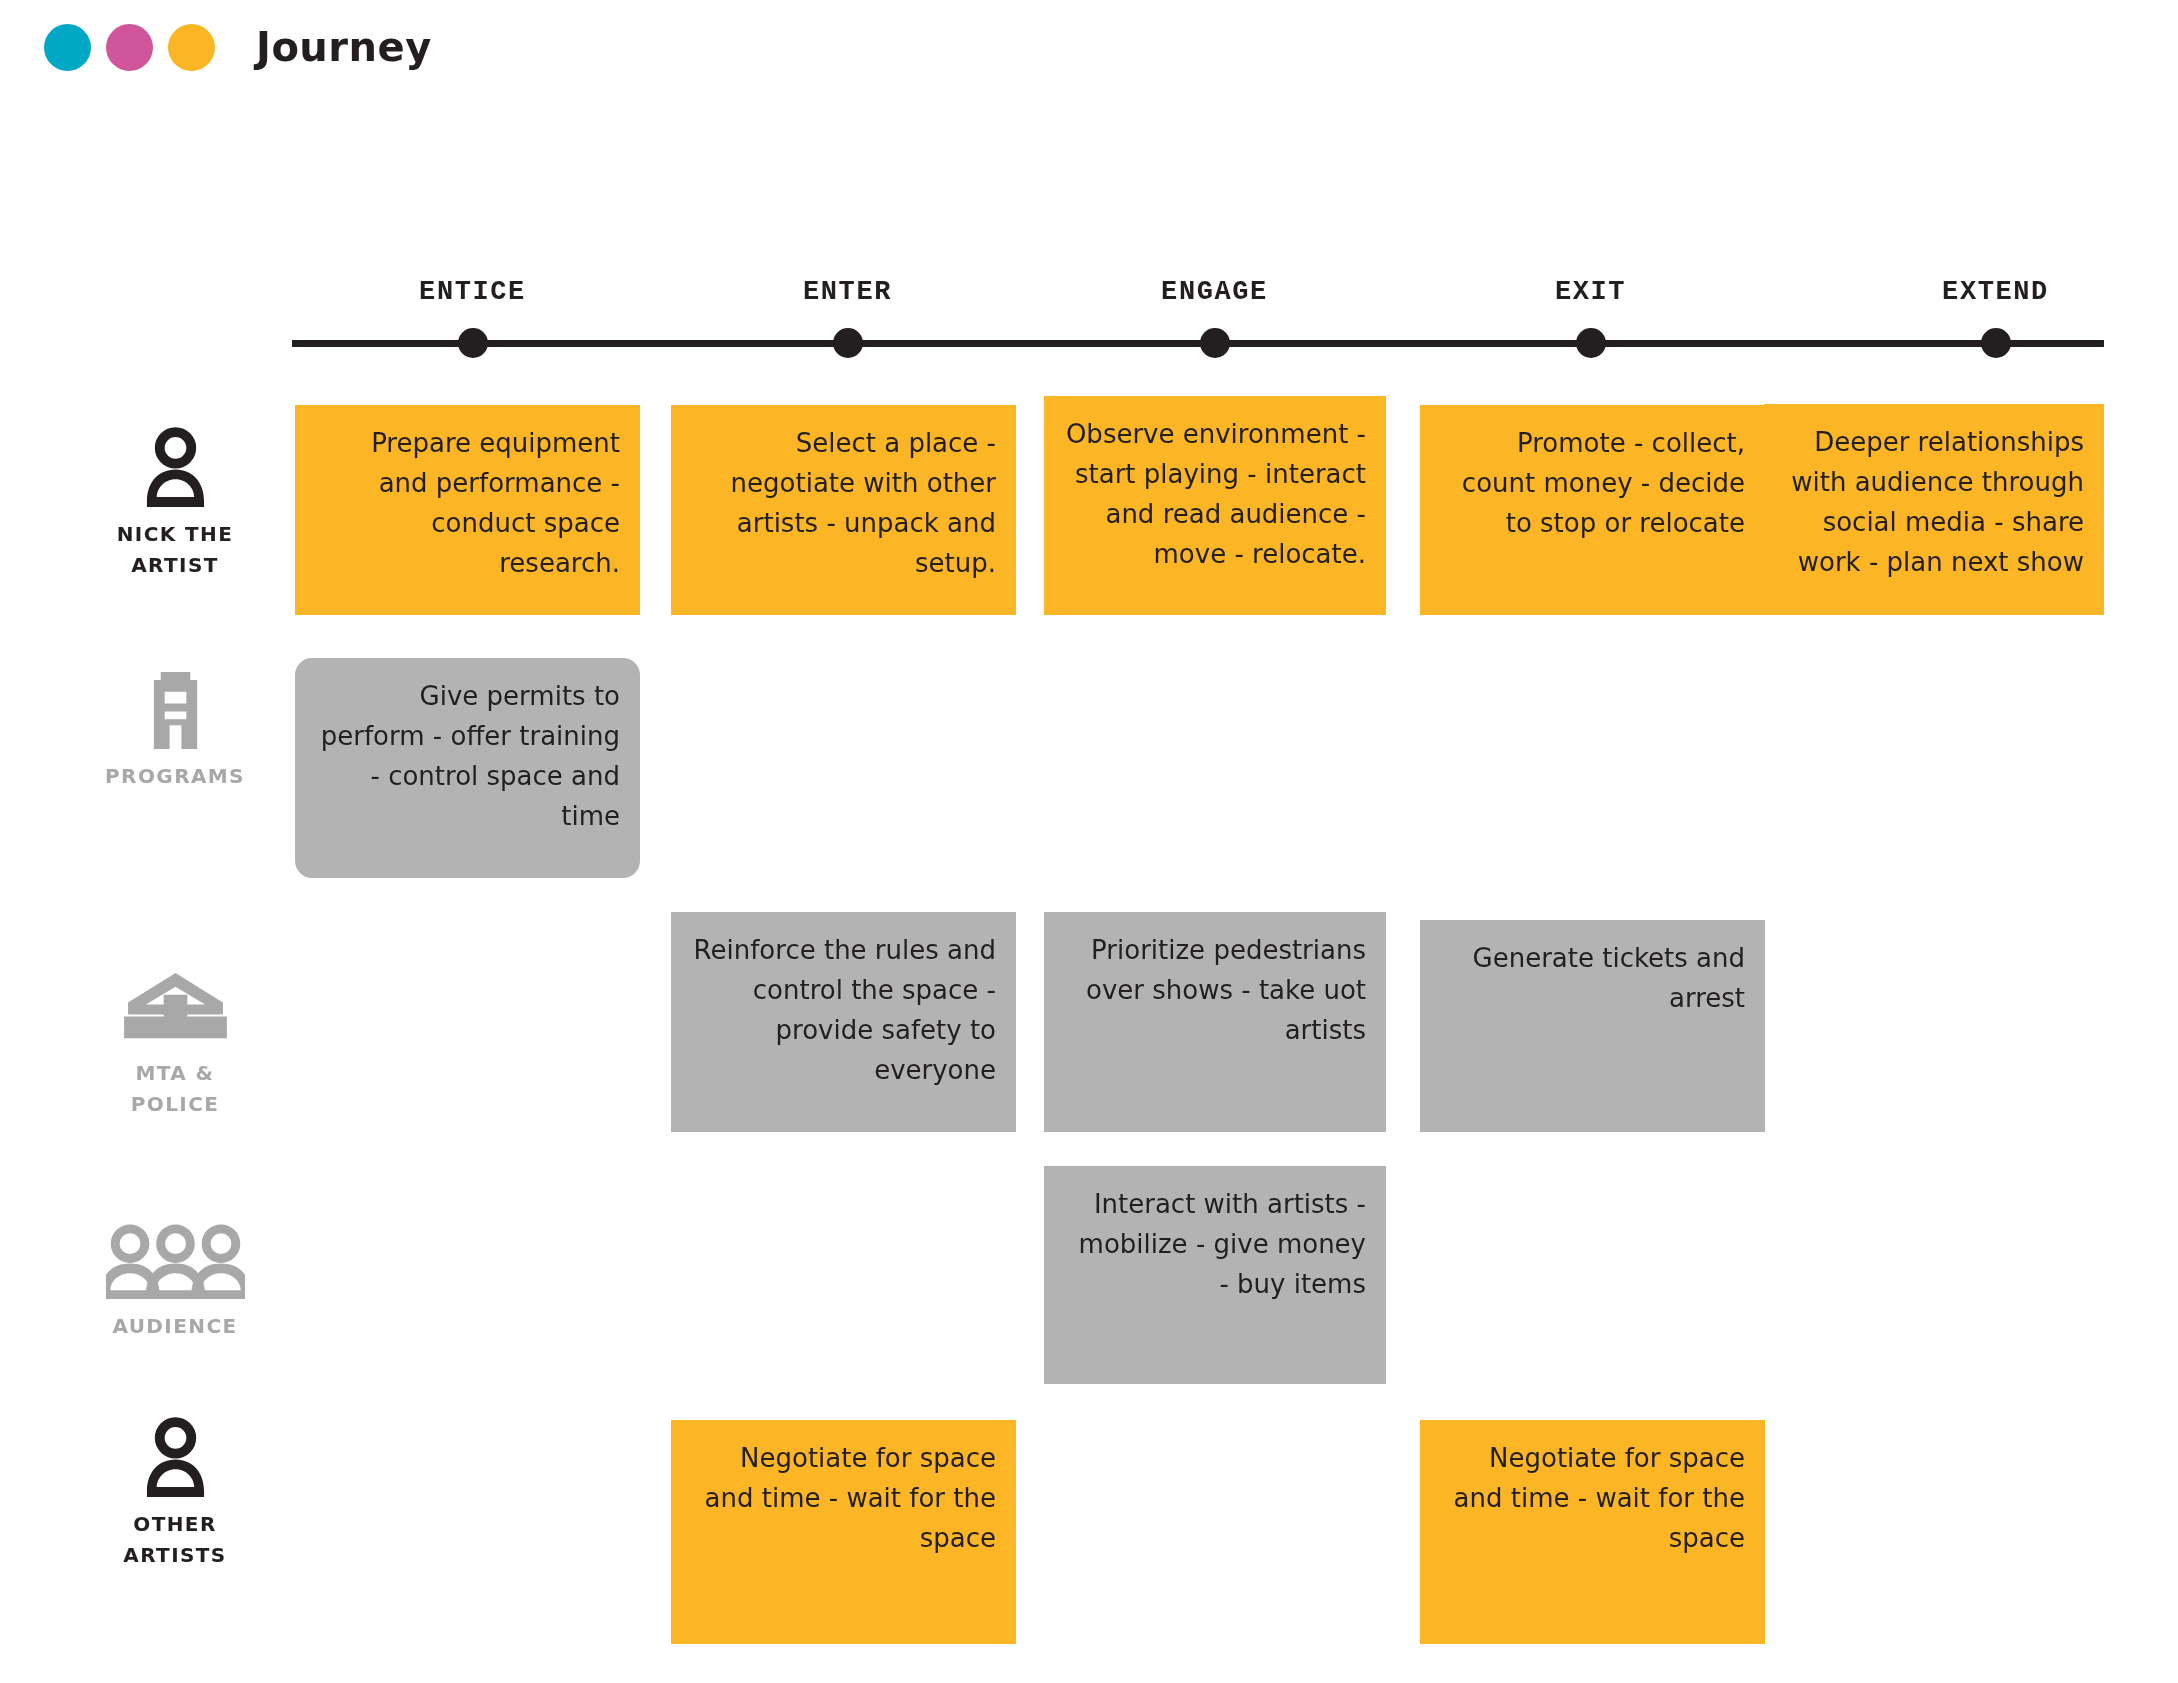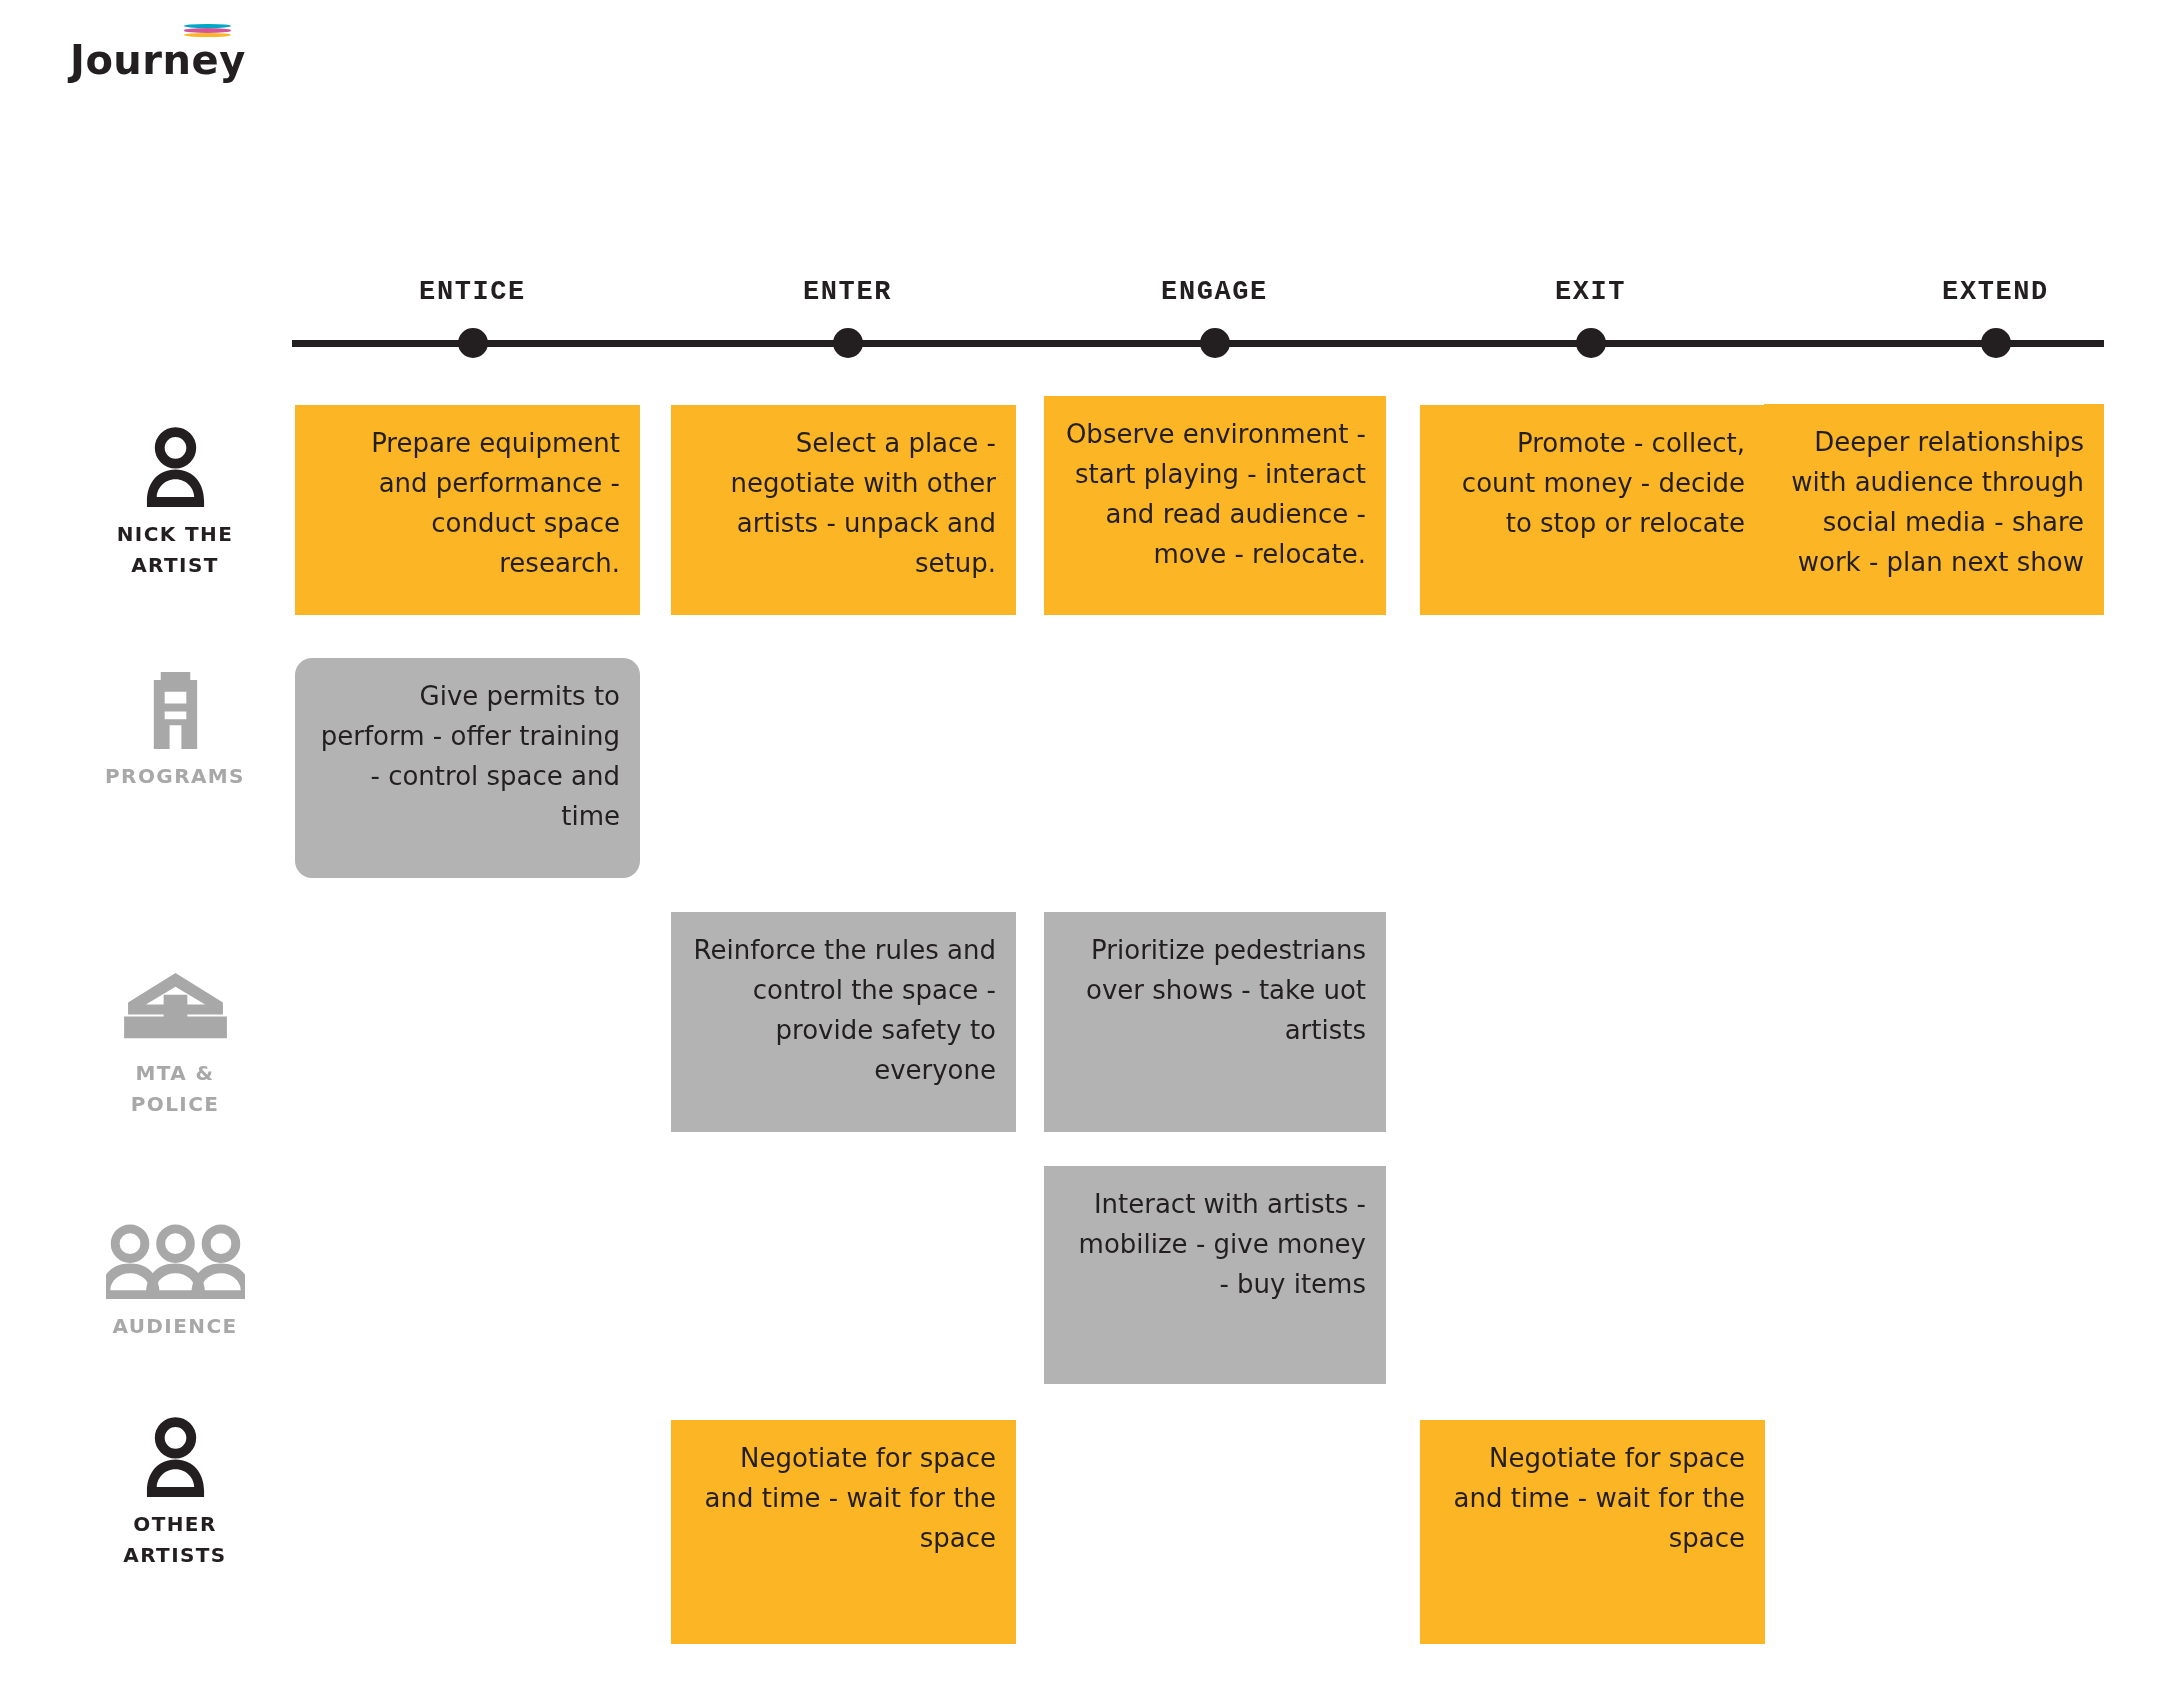--- a/index.html
+++ b/index.html
@@ -15,22 +15,21 @@
     overflow: hidden;
   }
 
   
   #header {
     position: absolute;
     left: 44px;
     top: 24px;
     height: 59px;
     display: flex;
-    align-items: flex-end;
-    flex-direction: column;
+    align-items: flex-start;
   }
   .dot-swatch {
     width: 47px;
     height: 47px;
     border-radius: 50%;
     margin-right: 15px;
   }
   #header-title {
     margin-left: 26px;
     font-family: "DejaVu Sans", sans-serif;
@@ -207,20 +206,23 @@
           <path d="M48 30 L72 30 L72 56 L60 62 L48 56 Z"></path>
         </svg></span>
       <div class="row-label-text">MTA &amp;
 POLICE</div>
     </div>
     <div class="card grey" style="left: 671px; width: 345px; top: 912px; height: 220px; background: rgb(179, 179, 179);">
       <div class="card-text">Reinforce the rules and control the space - provide safety to everyone</div>
     </div>
     <div class="card grey" style="left: 1044px; width: 342px; top: 912px; height: 220px; background: rgb(179, 179, 179);">
       <div class="card-text">Prioritize pedestrians over shows - take uot artists</div>
+    </div>
+    <div class="card grey" style="left: 1420px; width: 345px; top: 920px; height: 212px; background: rgb(179, 179, 179);">
+      <div class="card-text">Generate tickets and arrest</div>
     </div>
     <div class="row-label grey" style="top: 1218px;">
       <span class="icon-wrap"><svg height="85" fill="#a8a8a8" width="139" viewBox="0 0 140 86">
           <circle cx="24" cy="26" r="15" fill="none" stroke="#a8a8a8" stroke-width="9"></circle>
           <path d="M24 46 C2 46 -6 62 -6 78 L-6 82 L54 82 L54 78 C54 62 46 46 24 46 Z M24 56 C35 56 44 64 44 73 L4 73 C4 64 13 56 24 56 Z"></path>
           <circle cx="70" cy="26" r="15" fill="none" stroke="#a8a8a8" stroke-width="9"></circle>
           <path d="M70 46 C48 46 40 62 40 78 L40 82 L100 82 L100 78 C100 62 92 46 70 46 Z M70 56 C81 56 90 64 90 73 L50 73 C50 64 59 56 70 56 Z"></path>
           <circle cx="116" cy="26" r="15" fill="none" stroke="#a8a8a8" stroke-width="9"></circle>
           <path d="M116 46 C94 46 86 62 86 78 L86 82 L146 82 L146 78 C146 62 138 46 116 46 Z M116 56 C127 56 136 64 136 73 L96 73 C96 64 105 56 116 56 Z"></path>
         </svg></span>

